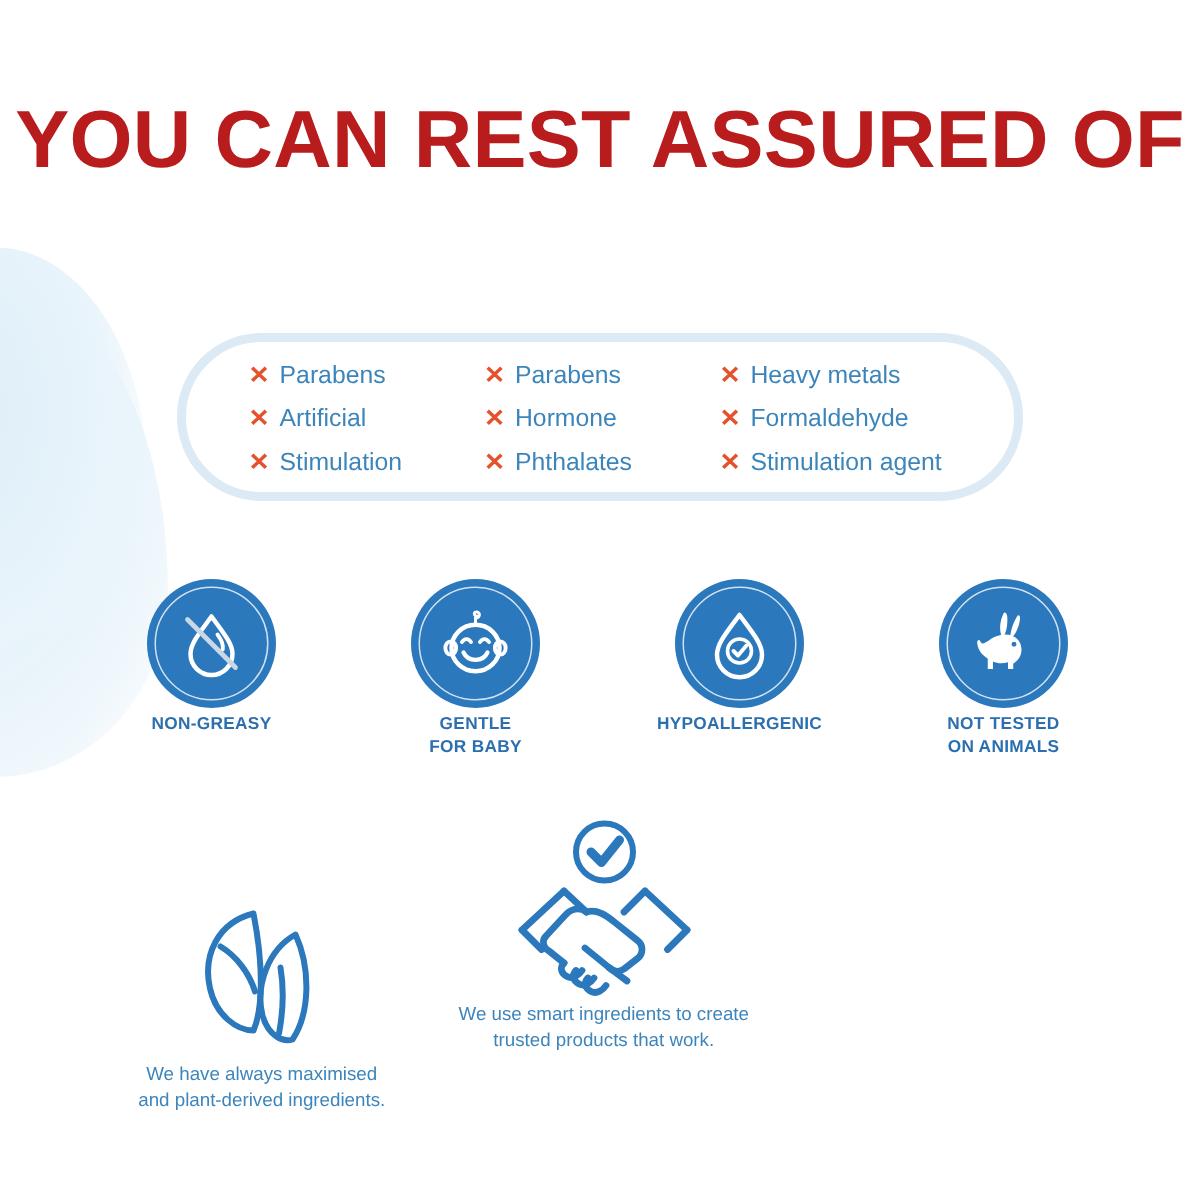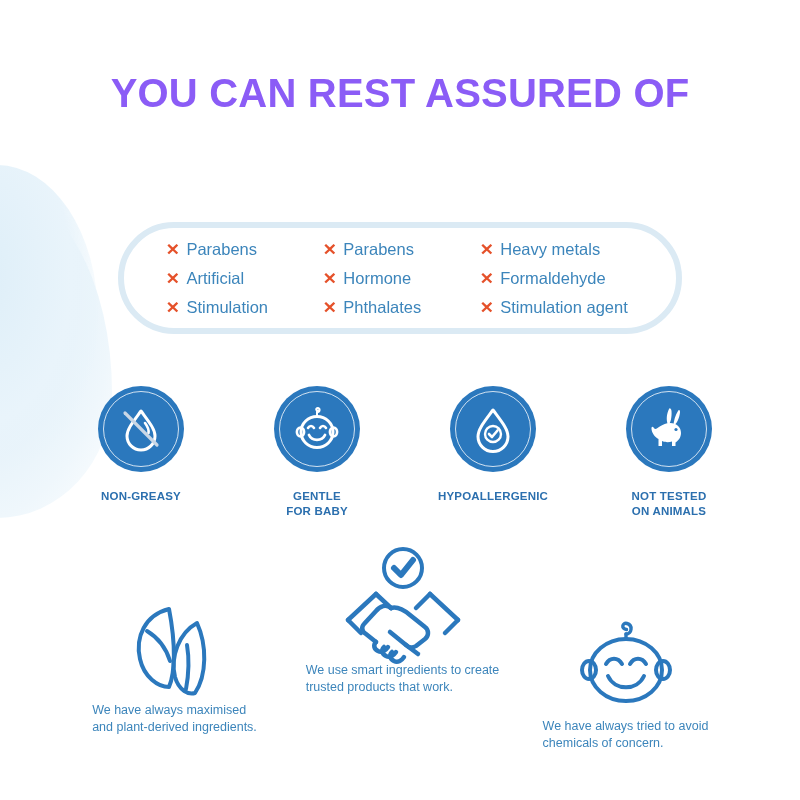--- a/index.html
+++ b/index.html
@@ -45,22 +45,22 @@
     height: 800px;
   }
 
   
   .title {
     position: absolute;
     left: 0;
     top: 70px;
     width: 800px;
     text-align: center;
-    color: #8b5cf6;
-    font-size: 40px;
+    color: #b91c1c;
+    font-size: 54px;
     font-weight: bold;
     line-height: 46px;
     letter-spacing: 0.2px;
   }
   .title .l2 { display: block; }
 
   
   .freefrom-panel {
     position: absolute;
     left: 118px;
@@ -127,21 +127,21 @@
     justify-content: center;
   }
   .badge-circle::before {
     content: "";
     position: absolute;
     left: 5px; top: 5px; right: 5px; bottom: 5px;
     border: 1.4px solid rgba(255,255,255,0.78);
     border-radius: 50%;
   }
   .badge-label {
-    margin-top: 17px;
+    margin-top: 4px;
     text-align: center;
     color: #2b6fae;
     font-size: 11.5px;
     font-weight: bold;
     line-height: 15px;
     letter-spacing: 0.2px;
   }
 
   
   .statement {
@@ -154,21 +154,22 @@
   .st-hand  { left: 300px; top: 560px; width: 205px; }
   .st-baby  { left: 518px; top: 616px; width: 215px; }
 
   .st-icon {
     display: flex;
     align-items: center;
     justify-content: center;
     height: 98px;
   }
   .st-text {
-    margin-top: 4px;
+    margin-top: 10px;
+    text-align: center;
     color: #3c85bb;
     font-size: 12.5px;
     line-height: 17px;
   }
   .st-text span { display: block; }
 </style>
 </head>
 <body>
 
 <div class="bg-droplet"></div>
@@ -331,32 +332,14 @@
         <path d="M64 108 C61 111 62 115 66 117 C70 119 74 116 76 113" fill="none" stroke="#2b78bd" stroke-width="4.5" stroke-linecap="round"></path>
         <path d="M78 101 L90 110" fill="none" stroke="#2b78bd" stroke-width="4.5" stroke-linecap="round"></path>
       </svg>
     </div>
     <div class="st-text">
       <span>We use smart ingredients to create</span>
       <span>trusted products that work.</span>
     </div>
   </div>
 
-  <div class="statement st-baby">
-    <div class="st-icon">
-      <svg width="116" height="92" viewBox="0 0 116 92">
-        <path d="M58 15 C64 15 65 6 59 4.5 C54 3.2 53 10 58.5 10.5" fill="none" stroke="#2b78bd" stroke-width="3.4" stroke-linecap="round"></path>
-        <line x1="58" y1="15" x2="58" y2="20" stroke="#2b78bd" stroke-width="3.4" stroke-linecap="round"></line>
-        <ellipse cx="58" cy="51" rx="36" ry="31" fill="none" stroke="#2b78bd" stroke-width="4"></ellipse>
-        <ellipse cx="21" cy="51" rx="7" ry="9" fill="none" stroke="#2b78bd" stroke-width="4"></ellipse>
-        <ellipse cx="95" cy="51" rx="7" ry="9" fill="none" stroke="#2b78bd" stroke-width="4"></ellipse>
-        <path d="M38 45 C42 38 50 38 54 45" fill="none" stroke="#2b78bd" stroke-width="4" stroke-linecap="round"></path>
-        <path d="M62 45 C66 38 74 38 78 45" fill="none" stroke="#2b78bd" stroke-width="4" stroke-linecap="round"></path>
-        <path d="M40 57 C47 72 69 72 76 57" fill="none" stroke="#2b78bd" stroke-width="4" stroke-linecap="round"></path>
-      </svg>
-    </div>
-    <div class="st-text">
-      <span>We have always tried to avoid</span>
-      <span>chemicals of concern.</span>
-    </div>
-  </div>
 
 </div>
 
 </body></html>

